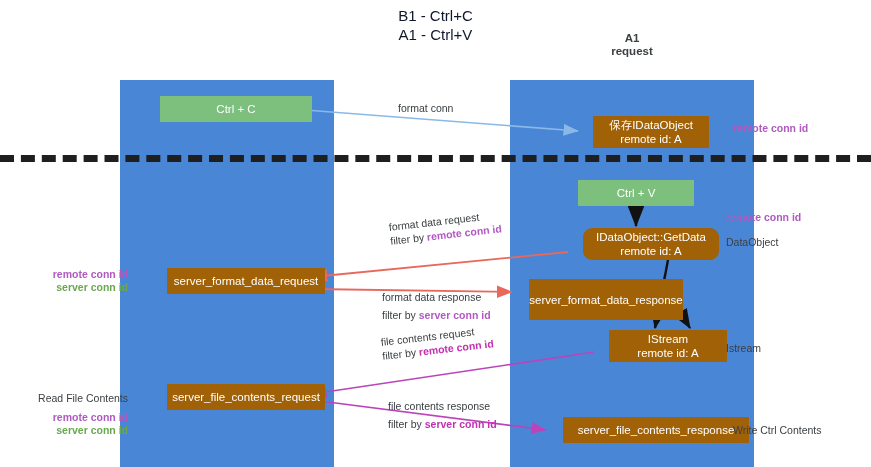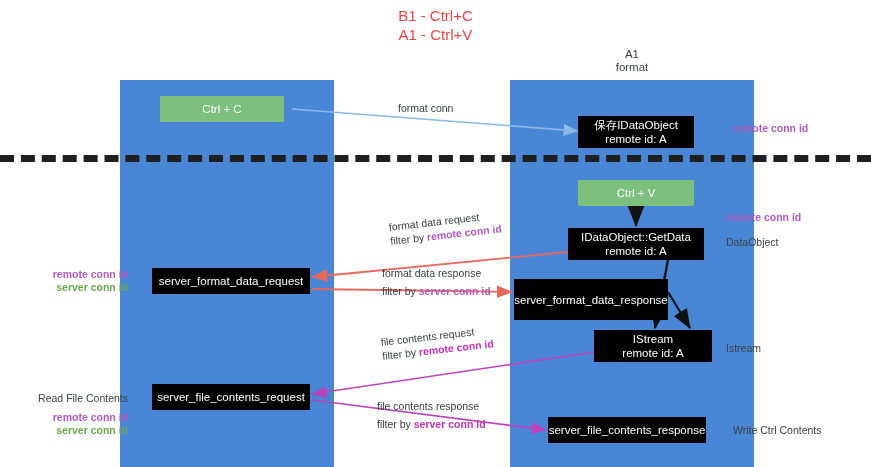--- a/index.html
+++ b/index.html
@@ -16,70 +16,70 @@
   .lane{position:absolute;top:80px;height:387px;background:#4a86d6;}
   #lane-b1{left:120px;width:214px;}
   #lane-a1{left:510px;width:244px;}
 
   
   .lane-head{
     position:absolute;text-align:center;
     font-size:11.5px;line-height:13px;color:#3c4043;
   }
   #head-b1{left:120px;top:48px;width:214px;}
-  #head-a1{left:510px;top:48px;width:244px;}
+  #head-a1{left:510px;top:32px;width:244px;font-weight:bold;}
   .lane-head .l2{display:block;}
 
   
   #title{
     position:absolute;left:0;top:6px;width:871px;
-    text-align:center;font-size:15px;line-height:19px;color:#ef4444;
+    text-align:center;font-size:15px;line-height:19px;color:#0f172a;
   }
   #title span{display:block;}
 
   
   #divider{
     position:absolute;left:0;top:155px;width:871px;height:0;
     border-top:7px dashed #1f1f1f;
   }
 
   
   .node{
     position:absolute;box-sizing:border-box;
     display:flex;flex-direction:column;align-items:center;justify-content:center;
     color:#ffffff;font-size:11.5px;line-height:14px;text-align:center;
     padding:3px 6px;
   }
   .node.green{background:#7dc07d;}
-  .node.orange{background:#000000;}
+  .node.orange{background:#a16207;margin-left:15px;}
   .node .ln{display:block;white-space:nowrap;}
 
-  #n-ctrlc{left:160px;top:96px;width:124px;height:26px;}
+  #n-ctrlc{left:160px;top:96px;width:152px;height:26px;}
   #n-idataobject{left:578px;top:116px;width:116px;height:32px;}
   #n-ctrlv{left:578px;top:172px;width:116px;height:26px;margin-top:8px;}
-  #n-getdata{left:568px;top:228px;width:136px;height:32px;}
+  #n-getdata{left:568px;top:228px;width:136px;height:32px;border-radius:9px;}
   #n-sfdreq{left:152px;top:268px;width:158px;height:26px;}
   #n-sfdresp{left:514px;top:279px;width:154px;height:41px;}
   #n-istream{left:594px;top:330px;width:118px;height:32px;}
   #n-sfcreq{left:152px;top:384px;width:158px;height:26px;}
-  #n-sfcresp{left:548px;top:417px;width:158px;height:26px;justify-content:center;}
+  #n-sfcresp{left:548px;top:417px;width:186px;height:26px;justify-content:center;}
 
   
   .elabel{
     position:absolute;font-size:10.5px;line-height:14px;color:#3c4043;
     white-space:nowrap;
   }
   .elabel .kw-purple{color:#b05ac0;font-weight:bold;}
   .elabel .kw-magenta{color:#c030b0;font-weight:bold;}
 
   #lb-formatlist{left:398px;top:101px;}
   #lb-fdreq{left:388px;top:220px;transform:rotate(-6.5deg);transform-origin:left top;}
-  #lb-fdresp{left:382px;top:266px;}
+  #lb-fdresp{left:382px;top:290px;}
   #lb-fcreq{left:380px;top:335px;transform:rotate(-6.5deg);transform-origin:left top;}
-  #lb-fcresp{left:377px;top:399px;}
+  #lb-fcresp{left:388px;top:399px;}
 
   
   .side{
     position:absolute;font-size:10.5px;line-height:13px;white-space:nowrap;
   }
   .side .p{color:#b05ac0;font-weight:bold;display:block;}
   .side .g{color:#6aa84f;font-weight:bold;display:block;}
   .side .plain{color:#3c4043;display:block;font-weight:normal;}
 
   #sd-remote1{left:733px;top:122px;}
@@ -100,21 +100,21 @@
   <div class="lane" id="lane-b1"></div>
   <div class="lane" id="lane-a1"></div>
 
   <div id="title">
     <span>B1 - Ctrl+C</span>
     <span>A1 - Ctrl+V</span>
   </div>
 
   <div class="lane-head" id="head-a1">
     <span>A1</span>
-    <span class="l2">format</span>
+    <span class="l2">request</span>
   </div>
 
   <svg id="wires">
     <defs>
       <marker id="ah-blue" markerWidth="9" markerHeight="7" refX="8.5" refY="3.5" orient="auto">
         <polygon points="0,0 9,3.5 0,7" fill="#8ab9e8"></polygon>
       </marker>
       <marker id="ah-red" markerWidth="9" markerHeight="7" refX="8.5" refY="3.5" orient="auto">
         <polygon points="0,0 9,3.5 0,7" fill="#e8685c"></polygon>
       </marker>

